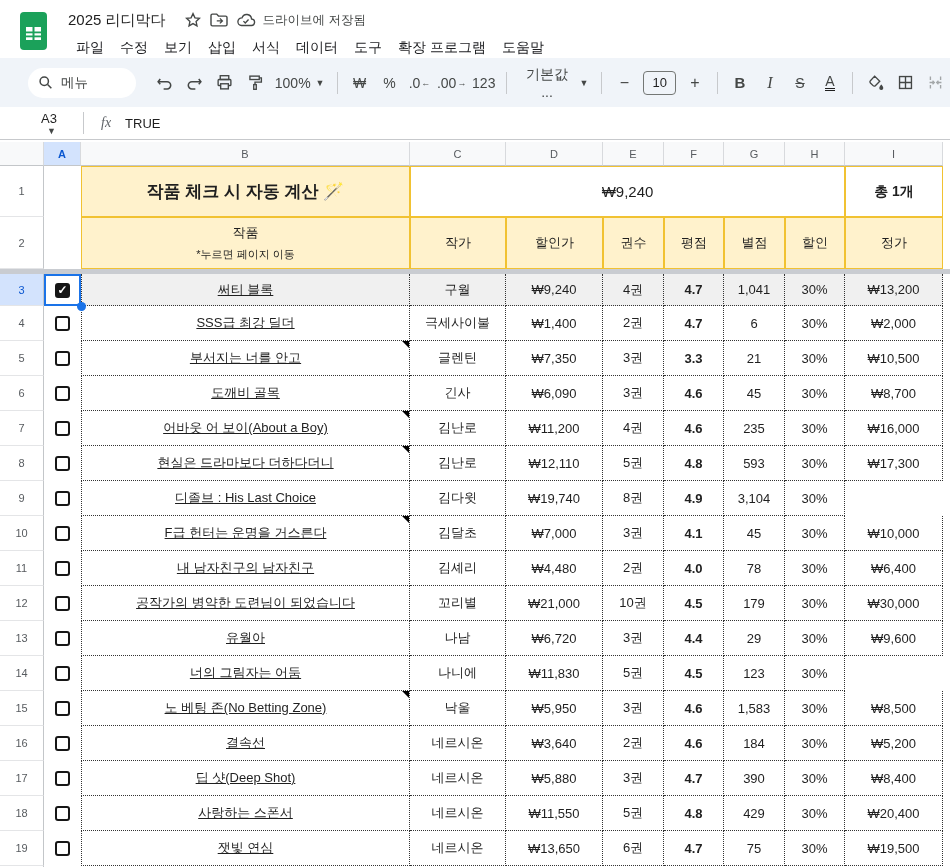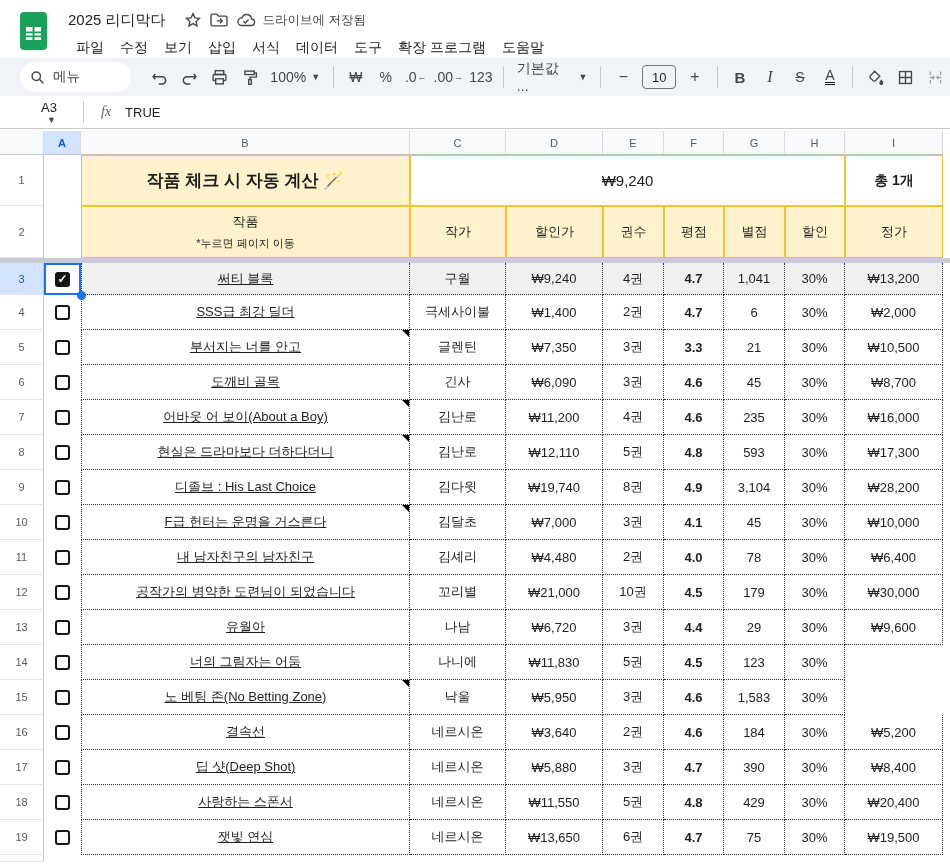--- a/index.html
+++ b/index.html
@@ -13,21 +13,21 @@
   .title-row { display:flex; align-items:center; height:24px; }
   .doc-title { font-size:15px; color:#1f1f1f; margin-right:14px; }
   .tb-ic { display:inline-flex; align-items:center; justify-content:center;
     width:26px; height:22px; color:#444746; }
   .saved { display:flex; align-items:center; font-size:12.5px; color:#444746; margin-left:4px; }
   .saved svg { margin-right:7px; }
   .menubar { display:flex; height:26px; align-items:flex-end; margin-top:2px; }
   .menu-item { font-size:14px; color:#202124; padding:3px 8px; border-radius:4px; cursor:default; }
 
   
-  .toolbar { height:38px; background:#f0f4f9; display:flex; align-items:center; padding-left:20px; }
+  .toolbar { height:49px; background:#f0f4f9; display:flex; align-items:center; padding-left:28px;text-align:center; }
   .search-pill { width:112px; height:30px; background:#fff; border-radius:16px;
     display:flex; align-items:center; padding-left:10px; margin-right:14px; }
   .search-pill span { font-size:13.5px; color:#444746; margin-left:8px; }
   .tbtn { min-width:30px; height:30px; display:flex; align-items:center; justify-content:center;
     color:#444746; font-size:14px; border-radius:4px; padding:0 3px; }
   .tbtn.wide { padding:0 6px; }
   .caret { font-size:9px; color:#444746; margin-left:5px; }
   .sep { width:1px; height:22px; background:#c7c9cc; margin:0 7px; flex:0 0 auto; }
   .dec::after { content:"\2190"; font-size:9px; vertical-align:sub; margin-left:1px; }
   .inc::after { content:"\2192"; font-size:9px; vertical-align:sub; margin-left:1px; }
@@ -391,21 +391,20 @@
           </div>
           <div class="dcell c-b">
             <span class="title-text">디졸브 : His Last Choice</span>
           </div>
           <div class="dcell c-c">김다윗</div>
           <div class="dcell c-d">₩19,740</div>
           <div class="dcell c-e">8권</div>
           <div class="dcell c-f rating">4.9</div>
           <div class="dcell c-g">3,104</div>
           <div class="dcell c-h">30%</div>
-          <div class="dcell c-i">₩28,200</div>
         </div>
         <div class="row drow" style="height: 35px;">
           <div class="rowhdr c-rowhdr">10</div>
           <div class="acell c-a">
             <div class="cb"></div>
           </div>
           <div class="dcell c-b note">
             <span class="title-text">F급 헌터는 운명을 거스른다</span>
           </div>
           <div class="dcell c-c">김달초</div>
@@ -486,20 +485,21 @@
           </div>
           <div class="dcell c-b note">
             <span class="title-text">노 베팅 존(No Betting Zone)</span>
           </div>
           <div class="dcell c-c">낙울</div>
           <div class="dcell c-d">₩5,950</div>
           <div class="dcell c-e">3권</div>
           <div class="dcell c-f rating">4.6</div>
           <div class="dcell c-g">1,583</div>
           <div class="dcell c-h">30%</div>
+          <div class="dcell c-i">₩8,500</div>
         </div>
         <div class="row drow" style="height: 35px;">
           <div class="rowhdr c-rowhdr">16</div>
           <div class="acell c-a">
             <div class="cb"></div>
           </div>
           <div class="dcell c-b">
             <span class="title-text">결속선</span>
           </div>
           <div class="dcell c-c">네르시온</div>

